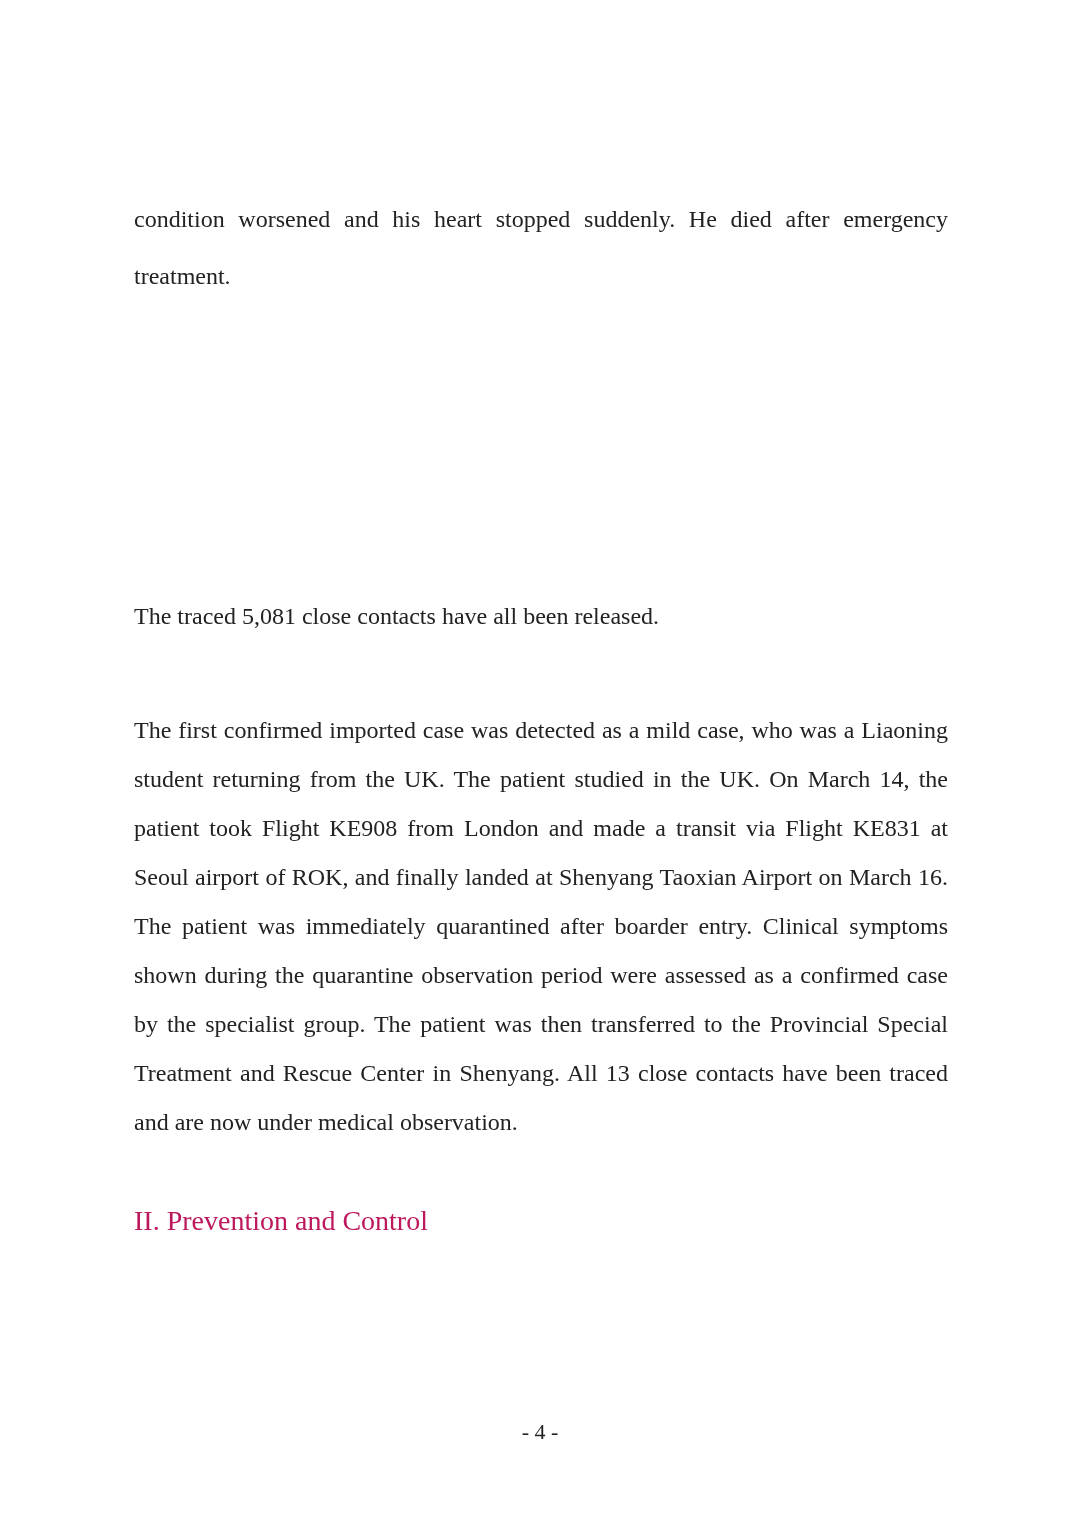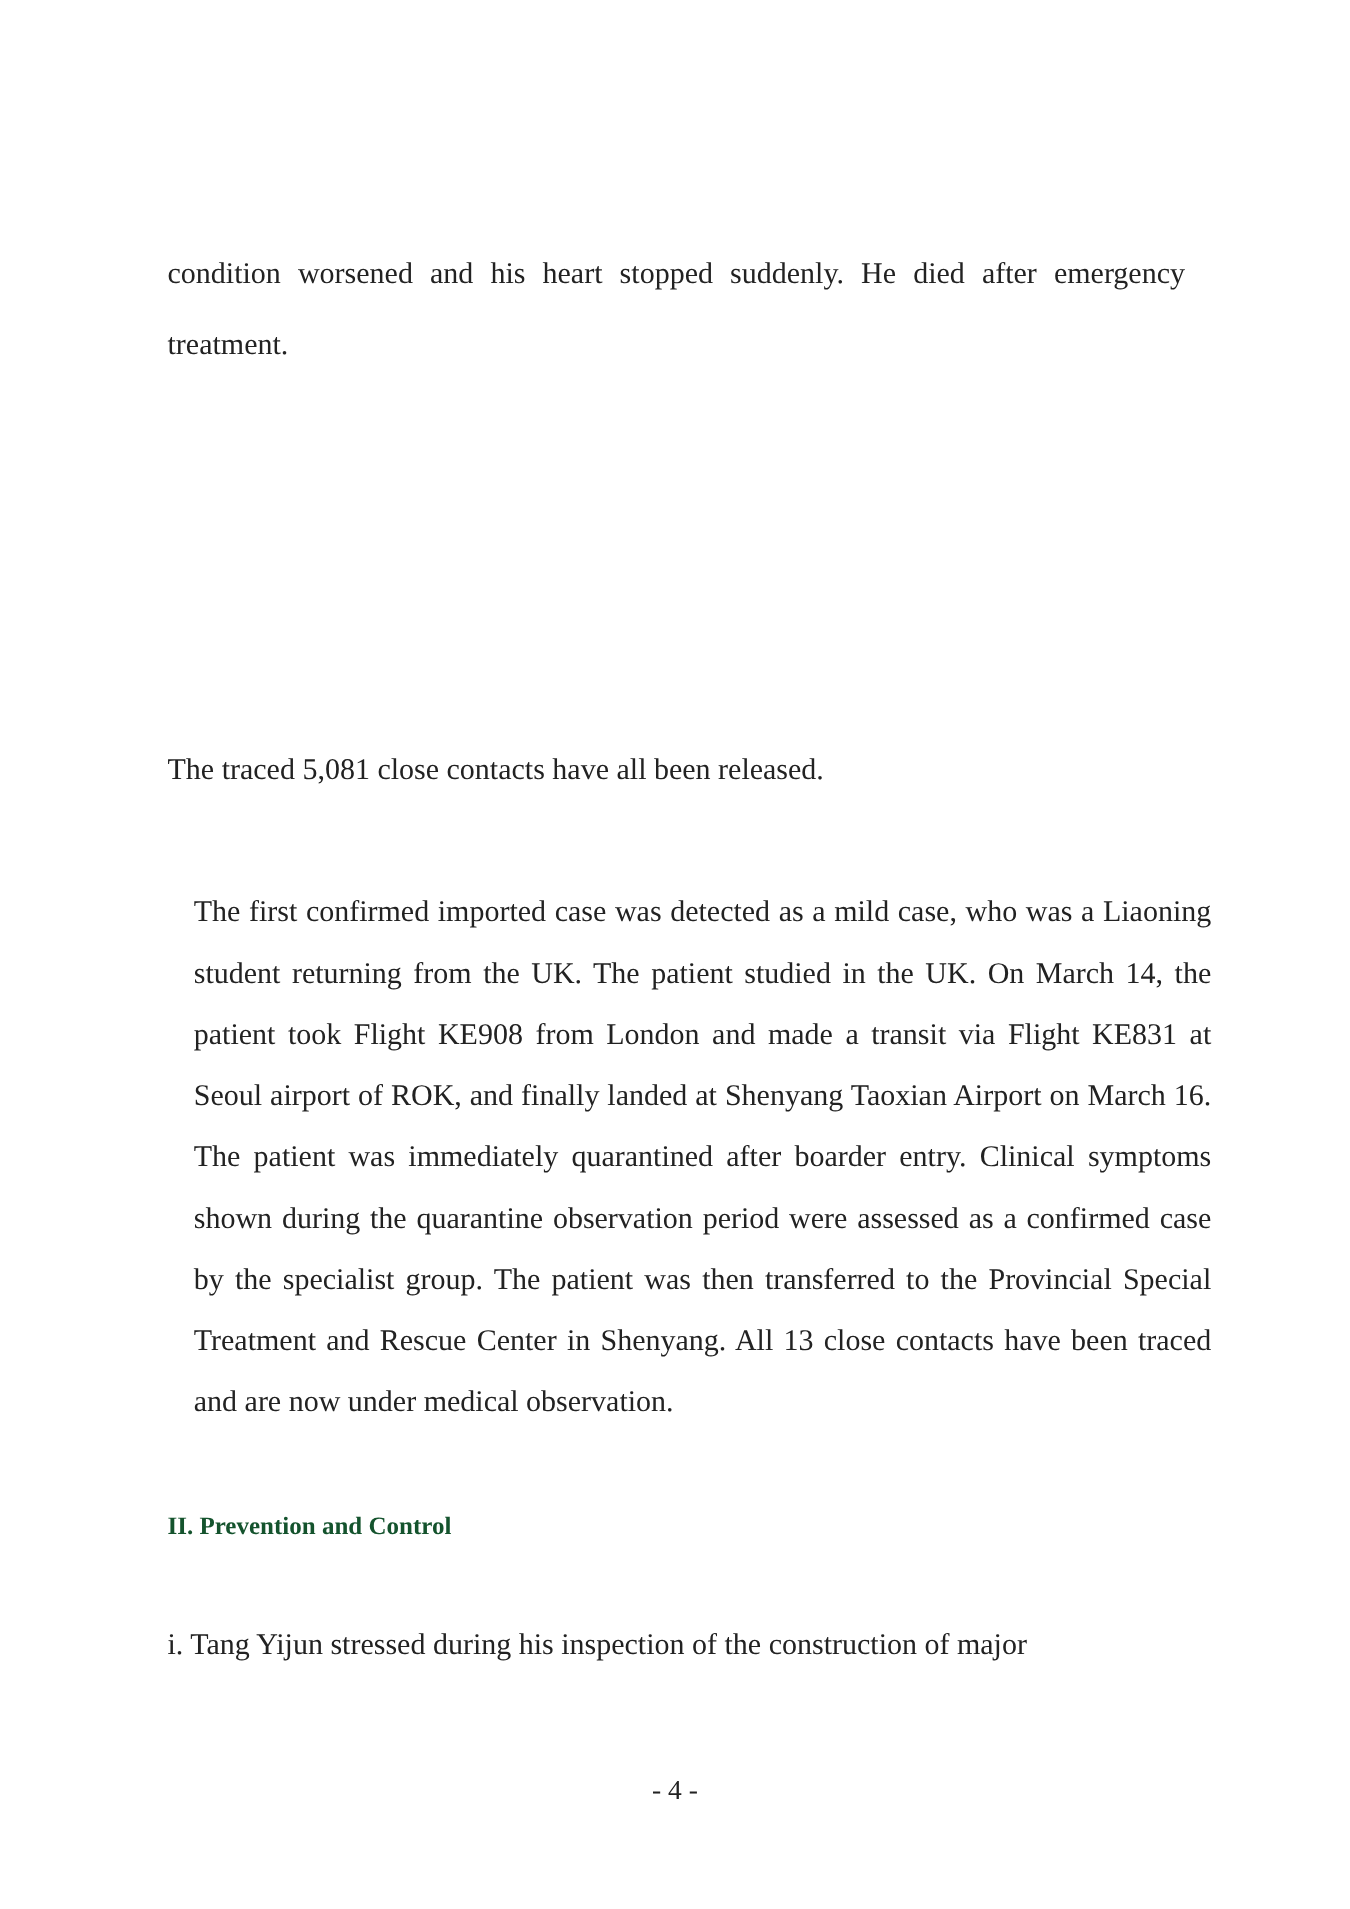--- a/index.html
+++ b/index.html
@@ -25,34 +25,34 @@
     }
     .block {
       position: absolute;
       left: 134px;
       width: 814px;
       font-size: 24px;
       text-align: justify;
       margin: 0;
     }
     .block.wide-lh { line-height: 57px; }
-    .block.tight-lh { line-height: 49px; margin-left: 21px; }
+    .block.tight-lh { line-height: 49px; }
     .p1 { top: 191px; }
     .p2 { top: 361px; }
     .p3 { top: 588px; }
     .p4 { top: 706px; }
     .heading {
       position: absolute;
       left: 134px;
       top: 1204px;
-      font-size: 20px;
-      font-weight: bold;
+      font-size: 28px;
+      font-weight: normal;
       line-height: 34px;
       margin: 0;
-      color: #14532d;
+      color: #be185d;
     }
     .p5 { top: 1288px; }
     .page-number {
       position: absolute;
       left: 0;
       width: 1080px;
       top: 1418px;
       text-align: center;
       font-size: 22px;
       line-height: 28px;
@@ -60,15 +60,14 @@
     }
   </style>
 </head>
 <body>
 
 <div class="page">
   <p class="block wide-lh p1">condition worsened and his heart stopped suddenly. He died after emergency treatment.</p>
   <p class="block wide-lh p3">The traced 5,081 close contacts have all been released.</p>
   <p class="block tight-lh p4">The first confirmed imported case was detected as a mild case, who was a Liaoning student returning from the UK. The patient studied in the UK. On March 14, the patient took Flight KE908 from London and made a transit via Flight KE831 at Seoul airport of ROK, and finally landed at Shenyang Taoxian Airport on March 16. The patient was immediately quarantined after boarder entry. Clinical symptoms shown during the quarantine observation period were assessed as a confirmed case by the specialist group. The patient was then transferred to the Provincial Special Treatment and Rescue Center in Shenyang. All 13 close contacts have been traced and are now under medical observation.</p>
   <h2 class="heading">II. Prevention and Control</h2>
-  <p class="block wide-lh p5">i. Tang Yijun stressed during his inspection of the construction of major</p>
   <div class="page-number">- 4 -</div>
 </div>
 
 </body></html>

